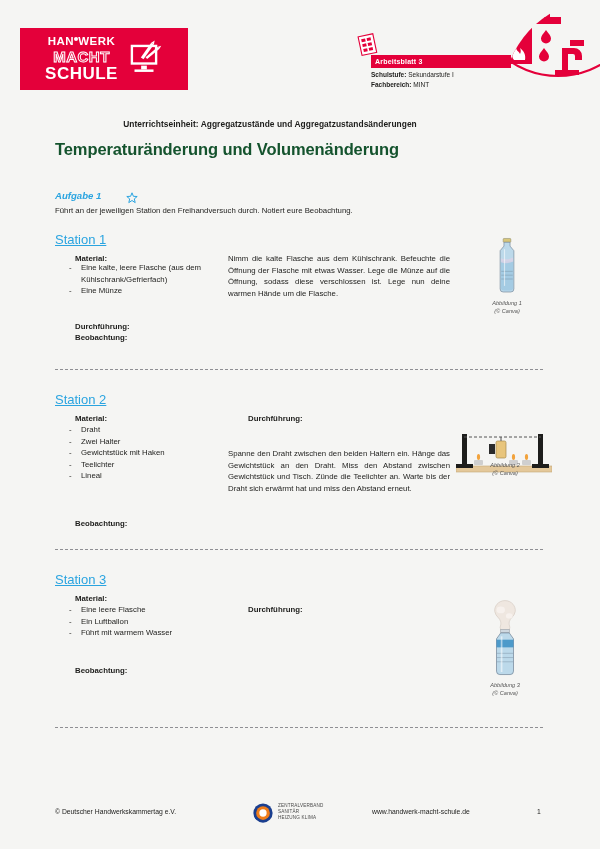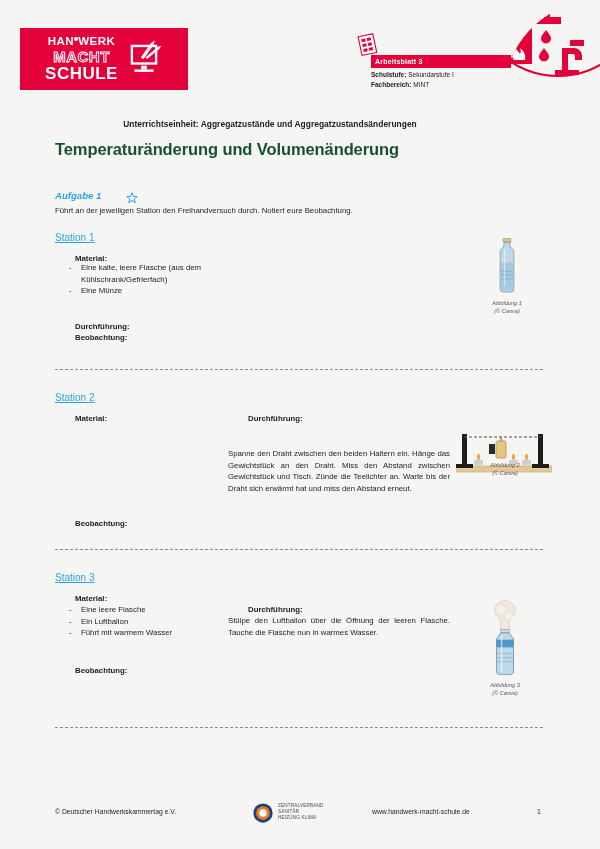--- a/index.html
+++ b/index.html
@@ -58,21 +58,21 @@
     font-size:9.6px;font-weight:bold;font-style:italic;color:#2aa4e0;
   }
   .star{position:absolute;left:126px;top:190px;width:12px;height:12px;}
   .aufgabe-desc{
     position:absolute;left:55px;top:205px;width:460px;
     font-size:7.8px;line-height:11px;
   }
 
   
   .station-head{
-    position:absolute;font-size:10px;color:#2aa4e0;text-decoration:underline;text-align:right;
+    position:absolute;font-size:13px;color:#2aa4e0;text-decoration:underline;text-align:right;
   }
   .lbl{position:absolute;font-size:7.8px;font-weight:bold;line-height:11.5px;margin-left:20px;}
   .col-left{position:absolute;width:155px;font-size:7.8px;line-height:11.5px;}
   .col-right{position:absolute;font-size:7.8px;line-height:11.5px;text-align:justify;}
   ul.mat{margin:0;padding:0;list-style:none;}
   ul.mat li{position:relative;padding-left:26px;line-height:11.5px;}
   ul.mat li:before{content:"-";position:absolute;left:14px;top:0;}
 
   .divider{
     position:absolute;left:55px;width:488px;height:0;
@@ -198,20 +198,21 @@
   <div class="aufgabe-desc">Führt an der jeweiligen Station den Freihandversuch durch. Notiert eure Beobachtung.</div>
 
   <div class="station-head" style="left:55px;top:232px;">Station 1</div>
   <div class="lbl" style="left:55px;top:253px;">Material:</div>
   <div class="col-left" style="left:55px;top:262px;">
     <ul class="mat">
       <li>Eine kalte, leere Flasche (aus dem Kühlschrank/Gefrierfach)</li>
       <li>Eine Münze</li>
     </ul>
   </div>
+  <div class="col-right" style="left:228px;top:253px;width:222px;">Nimm die kalte Flasche aus dem Kühlschrank. Befeuchte die Öffnung der Flasche mit etwas Wasser. Lege die Münze auf die Öffnung, sodass diese verschlossen ist. Lege nun deine warmen Hände um die Flasche.</div>
   <div class="lbl" style="left:55px;top:321px;">Durchführung:</div>
   <div class="lbl" style="left:55px;top:332px;">Beobachtung:</div>
 
   <div style="position:absolute;left:494px;top:236px;">
     <svg viewBox="0 0 34 72" width="26" height="60">
       <rect x="12" y="0" width="10" height="5" rx="1" fill="#d8c67a" stroke="#8d8a6a" stroke-width=".7"></rect>
       <path d="M13,5 h8 v5 l5,6 v50 a4,4 0 0 1 -4,4 h-10 a4,4 0 0 1 -4,-4 v-50 l5,-6 z" fill="#bcd9ea" stroke="#6b7f92" stroke-width=".8"></path>
       <path d="M9,30 h16 v34 a4,4 0 0 1 -4,4 h-8 a4,4 0 0 1 -4,-4 z" fill="#9cc6e0" opacity=".75"></path>
       <path d="M9,26 q8,3 16,-1 v5 q-8,4 -16,1 z" fill="#d9d2e6" opacity=".8"></path>
       <g stroke="#6b7f92" stroke-width=".6" opacity=".8">
@@ -224,20 +225,29 @@
   </div>
   <div class="fig-cap" style="left:472px;top:300px;">
     <div>Abbildung 1</div>
     <div>(© Canva)</div>
   </div>
 
   <div class="divider" style="top:369px;"></div>
 
   <div class="station-head" style="left:55px;top:392px;">Station 2</div>
   <div class="lbl" style="left:55px;top:413px;">Material:</div>
+  <div class="col-left" style="left:55px;top:424px;">
+    <ul class="mat">
+      <li>Draht</li>
+      <li>Zwei Halter</li>
+      <li>Gewichtstück mit Haken</li>
+      <li>Teelichter</li>
+      <li>Lineal</li>
+    </ul>
+  </div>
   <div class="lbl" style="left:228px;top:413px;">Durchführung:</div>
   <div class="col-right" style="left:228px;top:448px;width:222px;">Spanne den Draht zwischen den beiden Haltern ein. Hänge das Gewichtstück an den Draht. Miss den Abstand zwischen Gewichtstück und Tisch. Zünde die Teelichter an. Warte bis der Draht sich erwärmt hat und miss den Abstand erneut.</div>
   <div class="lbl" style="left:55px;top:518px;">Beobachtung:</div>
 
   <div style="position:absolute;left:456px;top:428px;">
     <svg viewBox="0 0 96 46" width="96" height="46">
       <rect x="0" y="38" width="96" height="6" fill="#e4c89a" stroke="#c4a777" stroke-width=".6"></rect>
       <rect x="6" y="6" width="5" height="34" fill="#1d1d1b"></rect>
       <rect x="0" y="36" width="17" height="4" fill="#1d1d1b"></rect>
       <rect x="82" y="6" width="5" height="34" fill="#1d1d1b"></rect>
@@ -268,21 +278,20 @@
   <div class="station-head" style="left:55px;top:572px;">Station 3</div>
   <div class="lbl" style="left:55px;top:593px;">Material:</div>
   <div class="col-left" style="left:55px;top:604px;">
     <ul class="mat">
       <li>Eine leere Flasche</li>
       <li>Ein Luftballon</li>
       <li>Führt mit warmem Wasser</li>
     </ul>
   </div>
   <div class="lbl" style="left:228px;top:604px;">Durchführung:</div>
-  <div class="col-right" style="left:228px;top:615px;width:222px;">Stülpe den Luftballon über die Öffnung der leeren Flasche. Tauche die Flasche nun in warmes Wasser.</div>
   <div class="lbl" style="left:55px;top:665px;">Beobachtung:</div>
 
   <div style="position:absolute;left:488px;top:596px;">
     <svg viewBox="0 0 40 92" width="34" height="84">
       <path d="M20,2 c8,0 13,7 12,13 c-1,6 -6,7 -7,12 c-1,4 2,6 0,9 c-2,3 -8,3 -10,0 c-2,-3 1,-5 0,-9 c-1,-5 -6,-6 -7,-12 c-1,-6 4,-13 12,-13 z" fill="#efe7e0" stroke="#d6cbc2" stroke-width=".8"></path>
       <ellipse cx="15" cy="13" rx="5" ry="4" fill="#f7f2ee" opacity=".9"></ellipse>
       <ellipse cx="25" cy="20" rx="4" ry="3" fill="#f7f2ee" opacity=".9"></ellipse>
       <rect x="15" y="36" width="10" height="4" fill="#cfd8df" stroke="#8a949c" stroke-width=".6"></rect>
       <path d="M15,40 h10 l5,7 v38 a4,4 0 0 1 -4,4 h-12 a4,4 0 0 1 -4,-4 v-38 z" fill="#bcd9ea" stroke="#6b7f92" stroke-width=".8"></path>
       <rect x="10" y="48" width="20" height="9" fill="#3a8ec4" opacity=".85"></rect>

